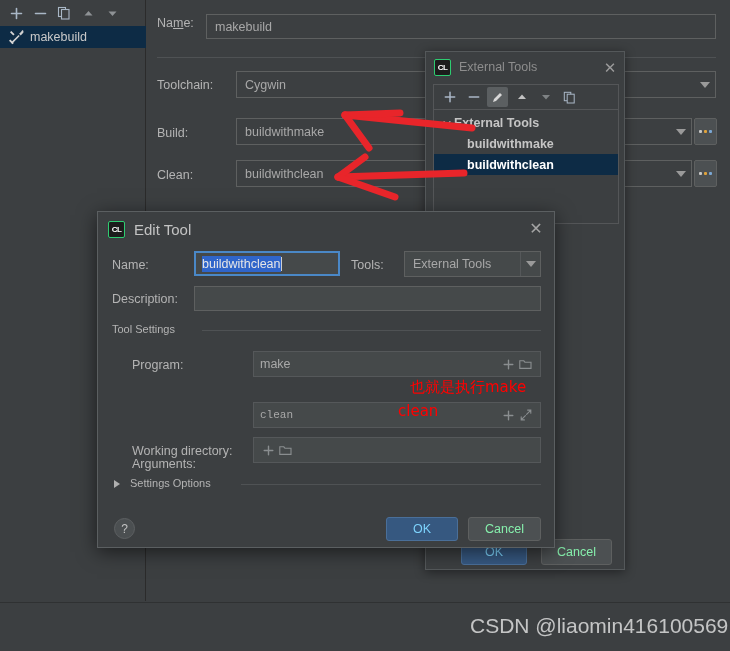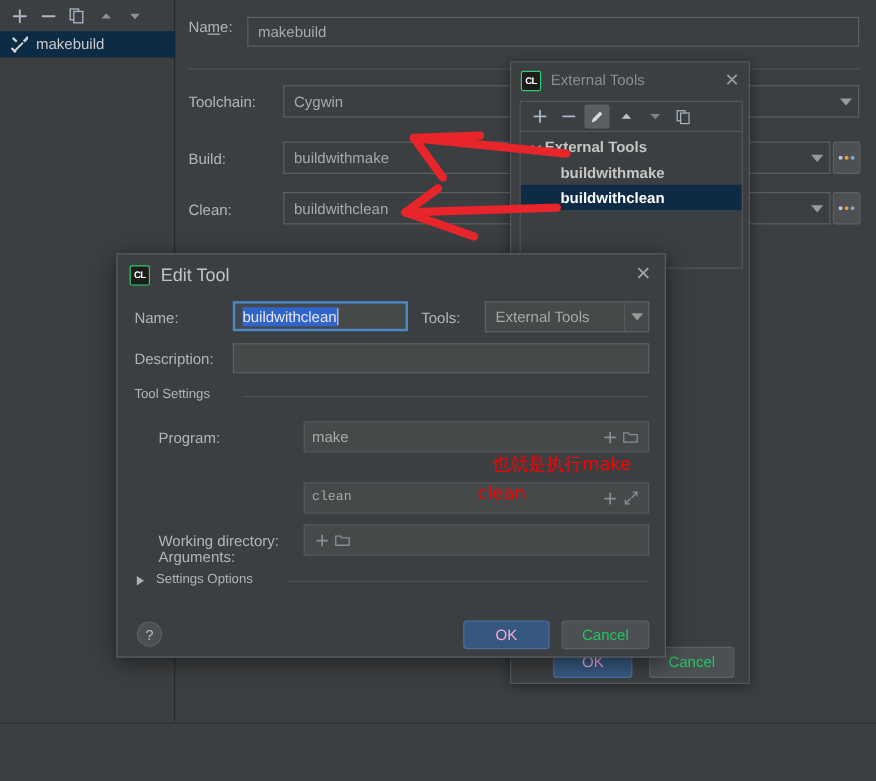--- a/index.html
+++ b/index.html
@@ -104,23 +104,23 @@
     display: inline-flex; align-items: center; justify-content: center;
     font-size: 12.5px;
     border: 1px solid #5e6060;
     background: #4c5052;
     color: #c0c0c0;
     padding: 0 14px;
   }
   .btn.primary {
     background: #365880;
     border-color: #4a6f99;
-    color: #f9a8d4;
-  }
-  .btn.dim { color: #22c55e; }
+    color: #7dd3fc;
+  }
+  .btn.dim { color: #86efac; }
 
   
   .ext-popup {
     position: absolute; left: 425px; top: 51px; width: 200px; height: 519px;
     background: #3c3f41;
     border: 1px solid #54585a;
     box-shadow: 0 2px 10px rgba(0,0,0,.45);
   }
   .ext-title {
     position: absolute; left: 0; top: 0; width: 200px; height: 30px;
@@ -509,14 +509,15 @@
     <polyline points="345,115 369,148" fill="none" stroke="#e8252a" stroke-width="7" stroke-linecap="round"></polyline>
 
     <polyline points="464,173 338,177" fill="none" stroke="#e8252a" stroke-width="7" stroke-linecap="round"></polyline>
     <polyline points="338,177 365,157" fill="none" stroke="#e8252a" stroke-width="7" stroke-linecap="round"></polyline>
     <polyline points="338,177 395,197" fill="none" stroke="#e8252a" stroke-width="7" stroke-linecap="round"></polyline>
   </svg>
 
   <div class="anno-text" style="left:398px; top:374px;margin-left:12px;">也就是执行make</div>
   <div class="anno-text" style="left:398px; top:398px;">clean</div>
 
+  <div class="watermark">CSDN @liaomin416100569</div>
 
 </div>
 
 </body></html>

